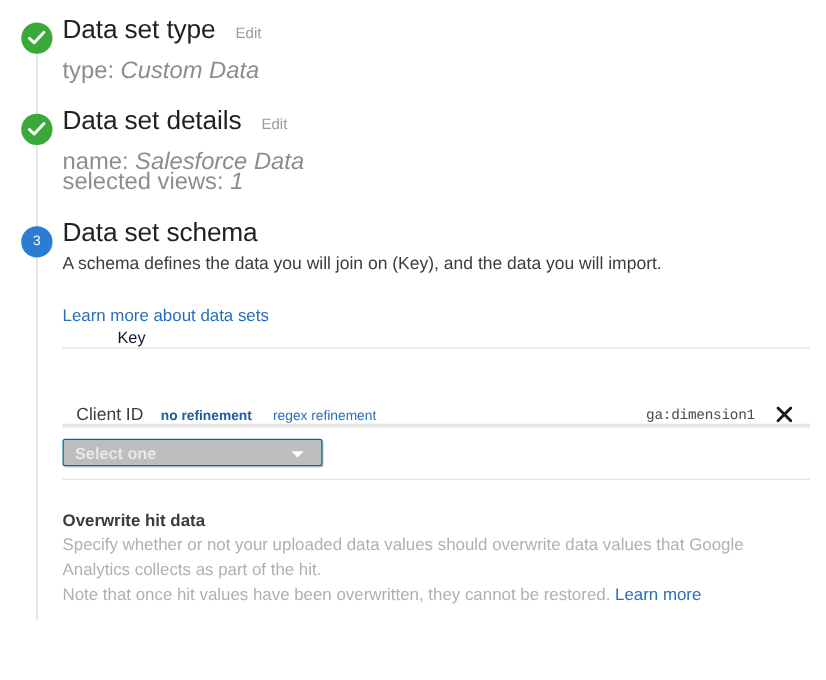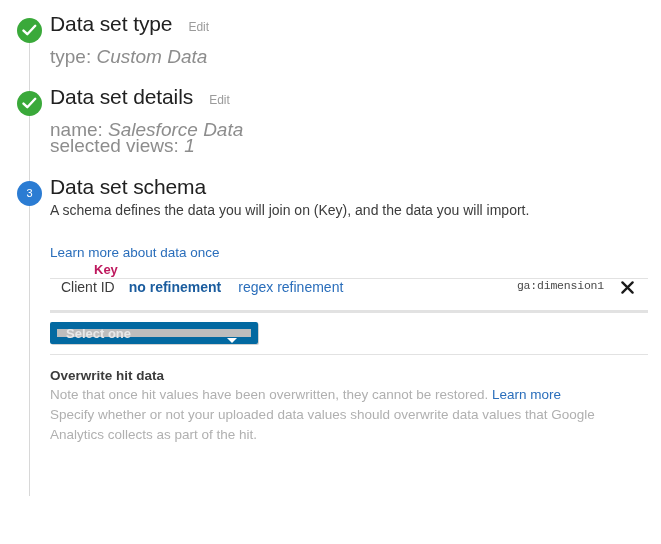--- a/index.html
+++ b/index.html
@@ -124,48 +124,49 @@
   }
 
   .learn-link {
     display: block;
     margin-top: 26px;
     font-size: 13.5px;
   }
 
   .section-label {
     font-size: 13px;
-    font-weight: bold;
-    color: #be185d;
+    font-weight: normal;
+    color: #0f172a;
     margin-top: 1px;
     line-height: 17px;
     padding-left: 44px;
   }
 
   .hr {
     height: 1px;
     background: #e2e2e2;
     width: 598px;
   }
 
   .schema-row {
     position: relative;
     height: 31px;
     display: flex;
-    align-items: flex-start;
+    align-items: flex-end;
     width: 598px;
+    margin-top: 29px;
   }
   .row-name {
     font-size: 14px;
     color: #3c3c3c;
     margin-left: 11px;
     white-space: nowrap;
   }
   .refine {
-    font-size: 14px;
+    font-size: 11px;
     margin-left: 14px;
     white-space: nowrap;
     cursor: pointer;
   }
   .refine.sel {
     color: #1a5c9e;
     font-weight: bold;
   }
   .refine.alt {
     color: #2a6ebb;
@@ -198,21 +199,21 @@
 
   .select-wrap {
     margin-top: 9px;
     margin-bottom: 10px;
   }
   .fake-select {
     position: relative;
     width: 208px;
     height: 22px;
     background: #bdbdbd;
-    border: 7px solid #0369a1;
+    border: 1px solid #0369a1;
     border-radius: 2px;
     box-shadow: 1px 1px 0 rgba(0,0,0,0.18);
     display: flex;
     align-items: center;
     cursor: pointer;
     box-sizing: border-box;
   }
   .fake-select .fs-label {
     font-size: 13px;
     font-weight: bold;
@@ -224,21 +225,21 @@
     position: absolute;
     right: 14px;
     top: 9px;
     width: 0; height: 0;
     border-left: 5px solid transparent;
     border-right: 5px solid transparent;
     border-top: 5px solid #ffffff;
   }
 
   .overwrite {
-    margin-top: 11px;
+    margin-top: 23px;
   }
   .ow-title {
     font-size: 13.5px;
     font-weight: bold;
     color: #3c3c3c;
     line-height: 19px;
   }
   .ow-text {
     font-size: 13.5px;
     color: #b0b0b0;
@@ -295,21 +296,21 @@
 
   <div class="step step-3">
     <div class="badge active">3</div>
     <div class="step-head">
       <span class="step-title">Data set schema</span>
     </div>
 
     <div class="s3-body">
       <div class="s3-desc">A schema defines the data you will join on (Key), and the data you will import.</div>
 
-      <span class="link learn-link">Learn more about data once</span>
+      <span class="link learn-link">Learn more about data sets</span>
 
       <div class="section-label">Key</div>
       <div class="hr"></div>
 
       <div class="schema-row">
         <span class="row-name">Client ID</span>
         <span class="refine sel">no refinement</span>
         <span class="refine alt link">regex refinement</span>
         <span class="row-dim">ga:dimension1</span>
         <span class="row-x">
@@ -330,23 +331,23 @@
         <div class="fake-select">
           <span class="fs-label">Select one</span>
           <span class="fs-arrow"></span>
         </div>
       </div>
 
       <div class="hr"></div>
 
       <div class="overwrite">
         <div class="ow-title">Overwrite hit data</div>
+        <div class="ow-text">Specify whether or not your uploaded data values should overwrite data values that Google Analytics collects as part of the hit.</div>
         <div class="ow-text">
           <span>Note that once hit values have been overwritten, they cannot be restored.</span>
           <span class="link">Learn more</span>
         </div>
-        <div class="ow-text">Specify whether or not your uploaded data values should overwrite data values that Google Analytics collects as part of the hit.</div>
       </div>
 
     </div>
   </div>
 
 </div>
 
 </body></html>

